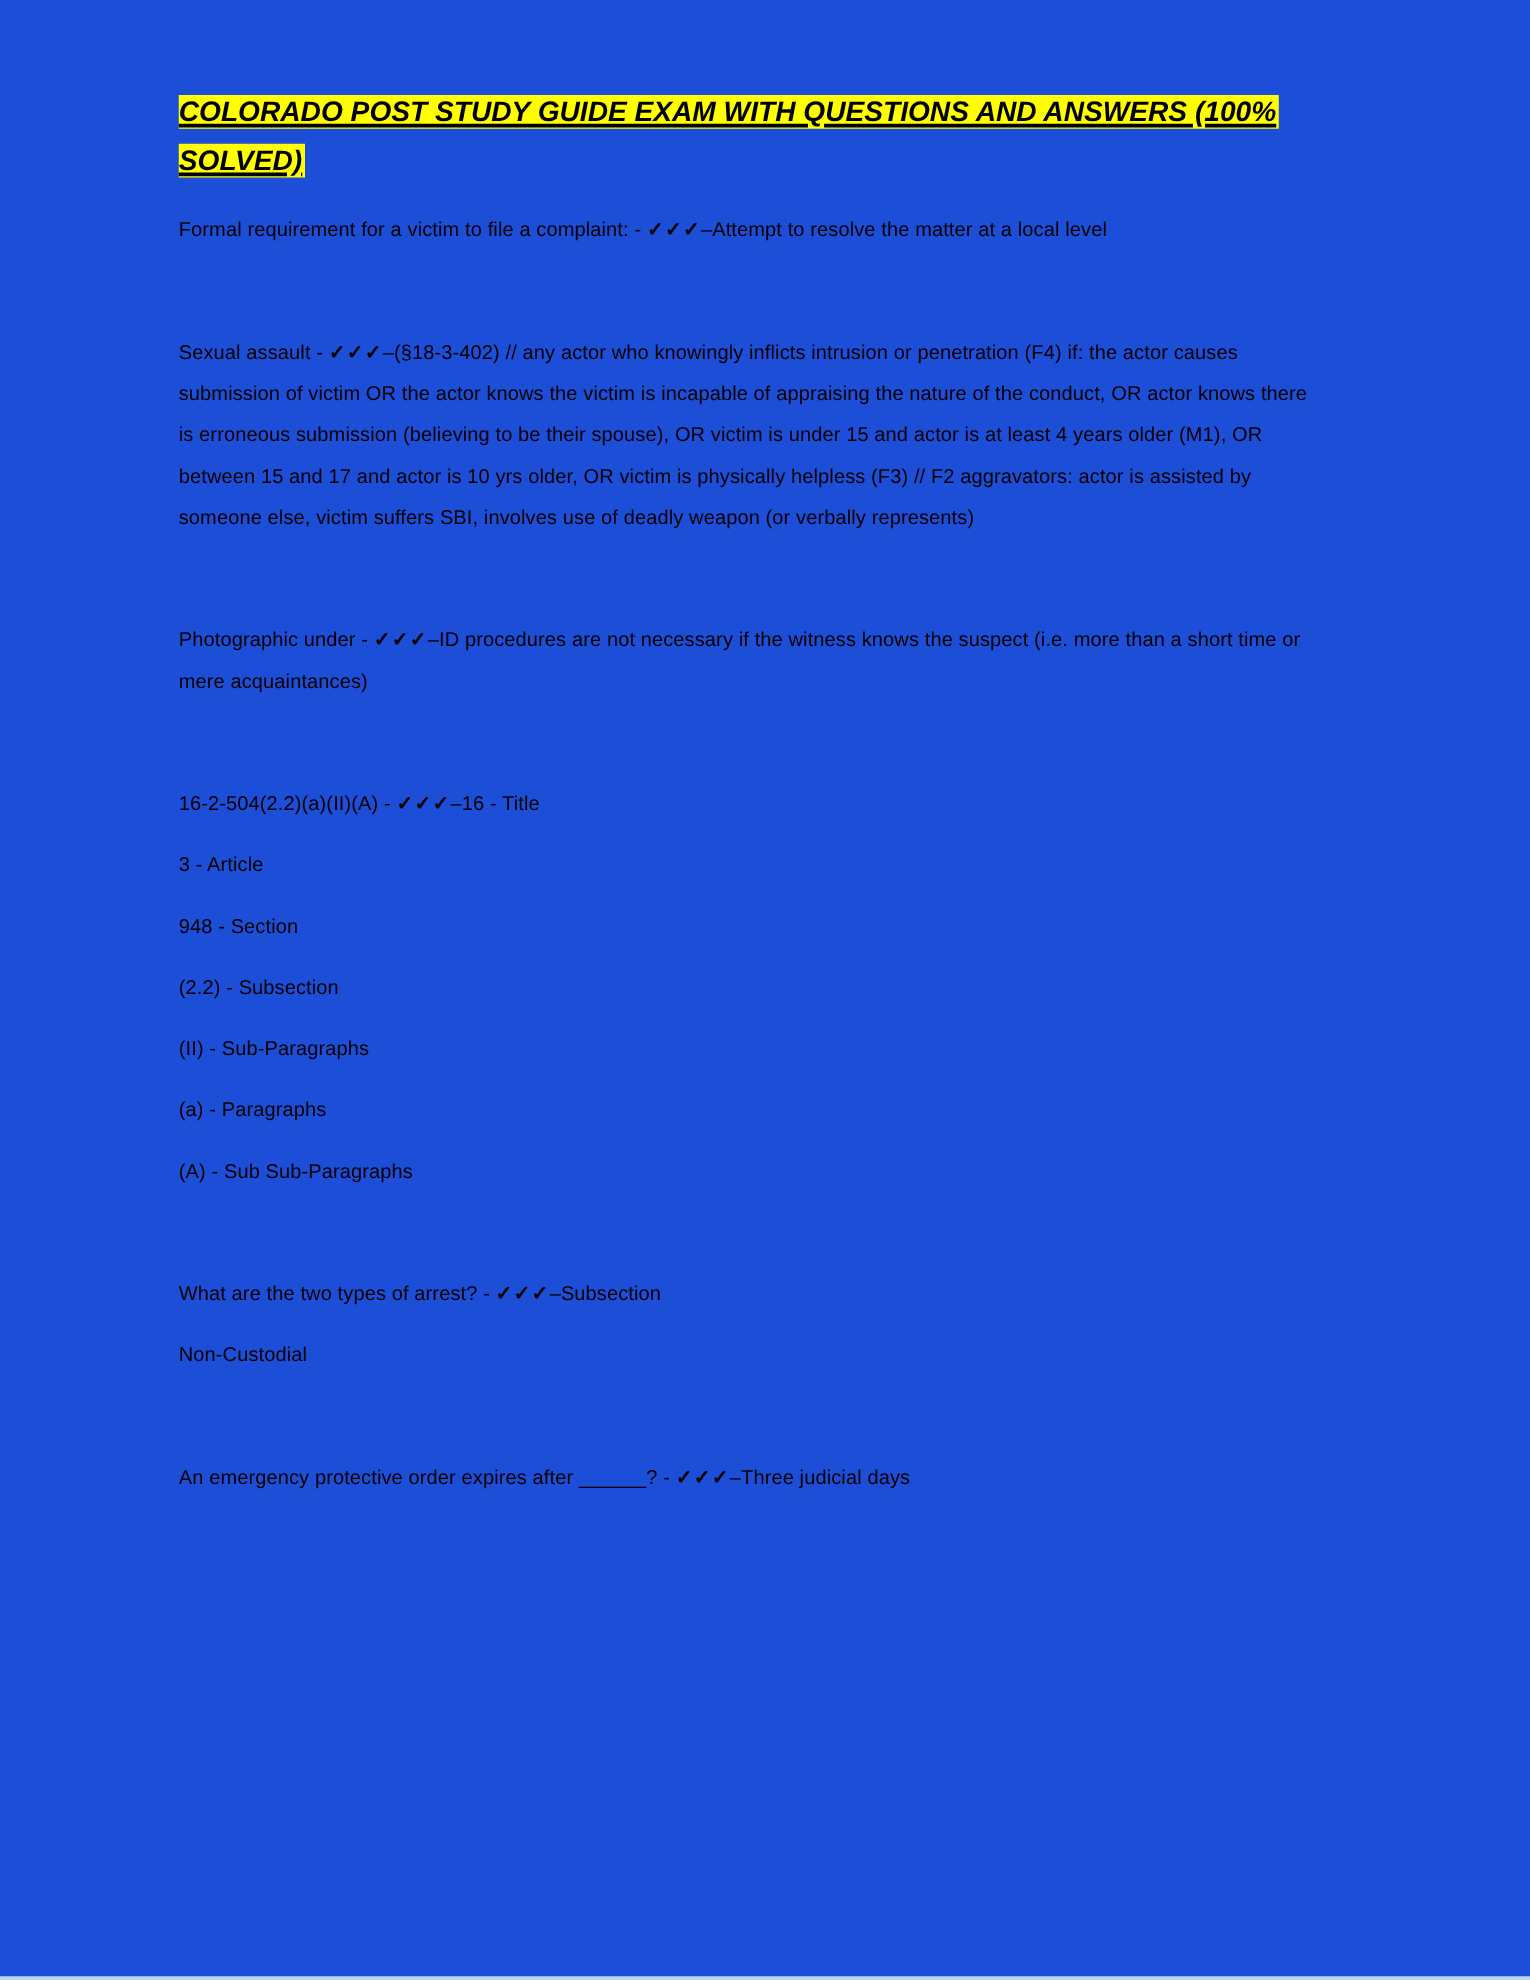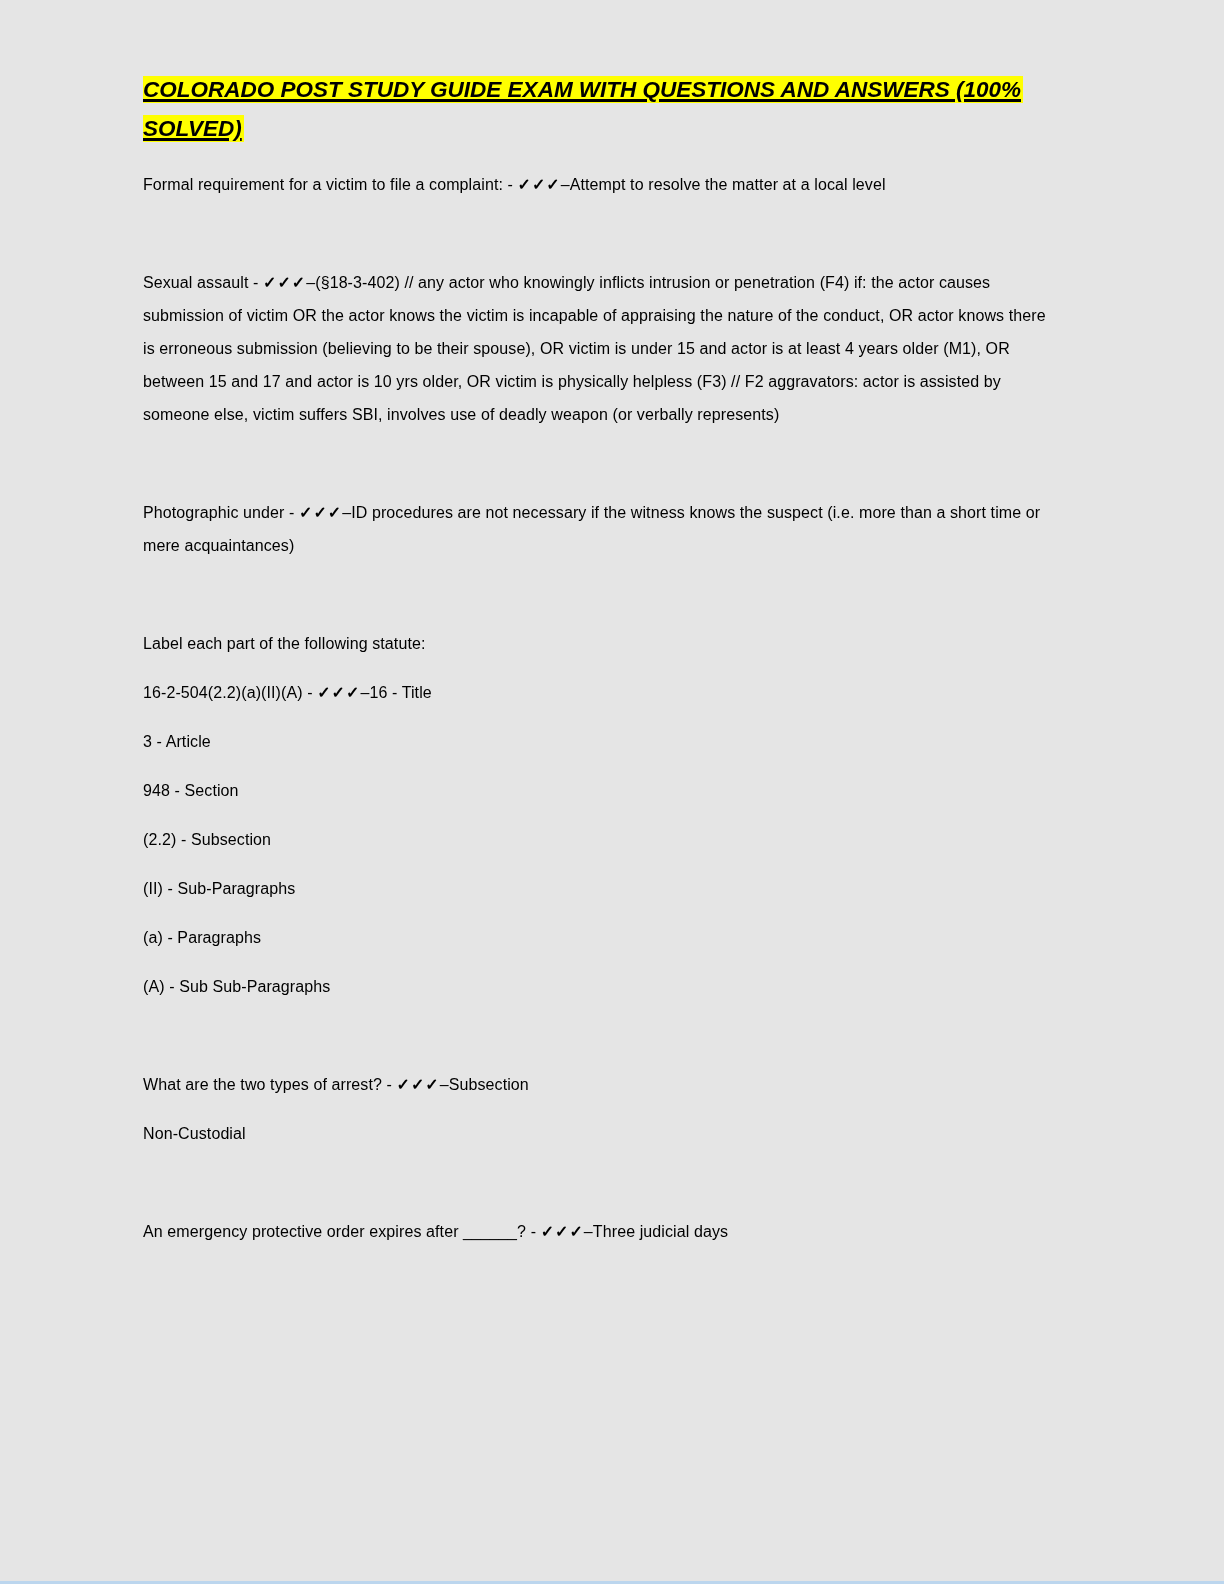--- a/index.html
+++ b/index.html
@@ -4,21 +4,21 @@
 <style>
   html, body {
     margin: 0;
     padding: 0;
     background: #ffffff;
   }
   .page {
     position: relative;
     width: 1224px;
     height: 1584px;
-    background: #e5e5e5;
+    background: #1d4ed8;
     font-family: "Liberation Sans", sans-serif;
     color: #000000;
     overflow: hidden;
   }
   .content {
     position: absolute;
     left: 143px;
     top: 70px;
     width: 912px;
   }
@@ -64,21 +64,20 @@
 <div class="page">
   <div class="content">
     <p class="doc-title"><mark style="background: rgb(255, 255, 0);">COLORADO POST STUDY GUIDE EXAM WITH QUESTIONS AND ANSWERS (100% SOLVED)</mark></p>
     <div id="paragraphs">
         <p class="para"><span>Formal requirement for a victim to file a complaint: - </span><span class="chk">✓✓✓</span><span>–Attempt to resolve the matter at a local level</span></p>
         <p class="para"></p>
         <p class="para"><span>Sexual assault - </span><span class="chk">✓✓✓</span><span>–(§18-3-402) // any actor who knowingly inflicts intrusion or penetration (F4) if: the actor causes submission of victim OR the actor knows the victim is incapable of appraising the nature of the conduct, OR actor knows there is erroneous submission (believing to be their spouse), OR victim is under 15 and actor is at least 4 years older (M1), OR between 15 and 17 and actor is 10 yrs older, OR victim is physically helpless (F3) // F2 aggravators: actor is assisted by someone else, victim suffers SBI, involves use of deadly weapon (or verbally represents)</span></p>
         <p class="para"></p>
         <p class="para"><span>Photographic under - </span><span class="chk">✓✓✓</span><span>–ID procedures are not necessary if the witness knows the suspect (i.e. more than a short time or mere acquaintances)</span></p>
         <p class="para"></p>
-        <p class="para"><span>Label each part of the following statute:</span></p>
         <p class="para"><span>16-2-504(2.2)(a)(II)(A) - </span><span class="chk">✓✓✓</span><span>–16 - Title</span></p>
         <p class="para"><span>3 - Article</span></p>
         <p class="para"><span>948 - Section</span></p>
         <p class="para"><span>(2.2) - Subsection</span></p>
         <p class="para"><span>(II) - Sub-Paragraphs</span></p>
         <p class="para"><span>(a) - Paragraphs</span></p>
         <p class="para"><span>(A) - Sub Sub-Paragraphs</span></p>
         <p class="para"></p>
         <p class="para"><span>What are the two types of arrest? - </span><span class="chk">✓✓✓</span><span>–Subsection</span></p>
         <p class="para"><span>Non-Custodial</span></p>

